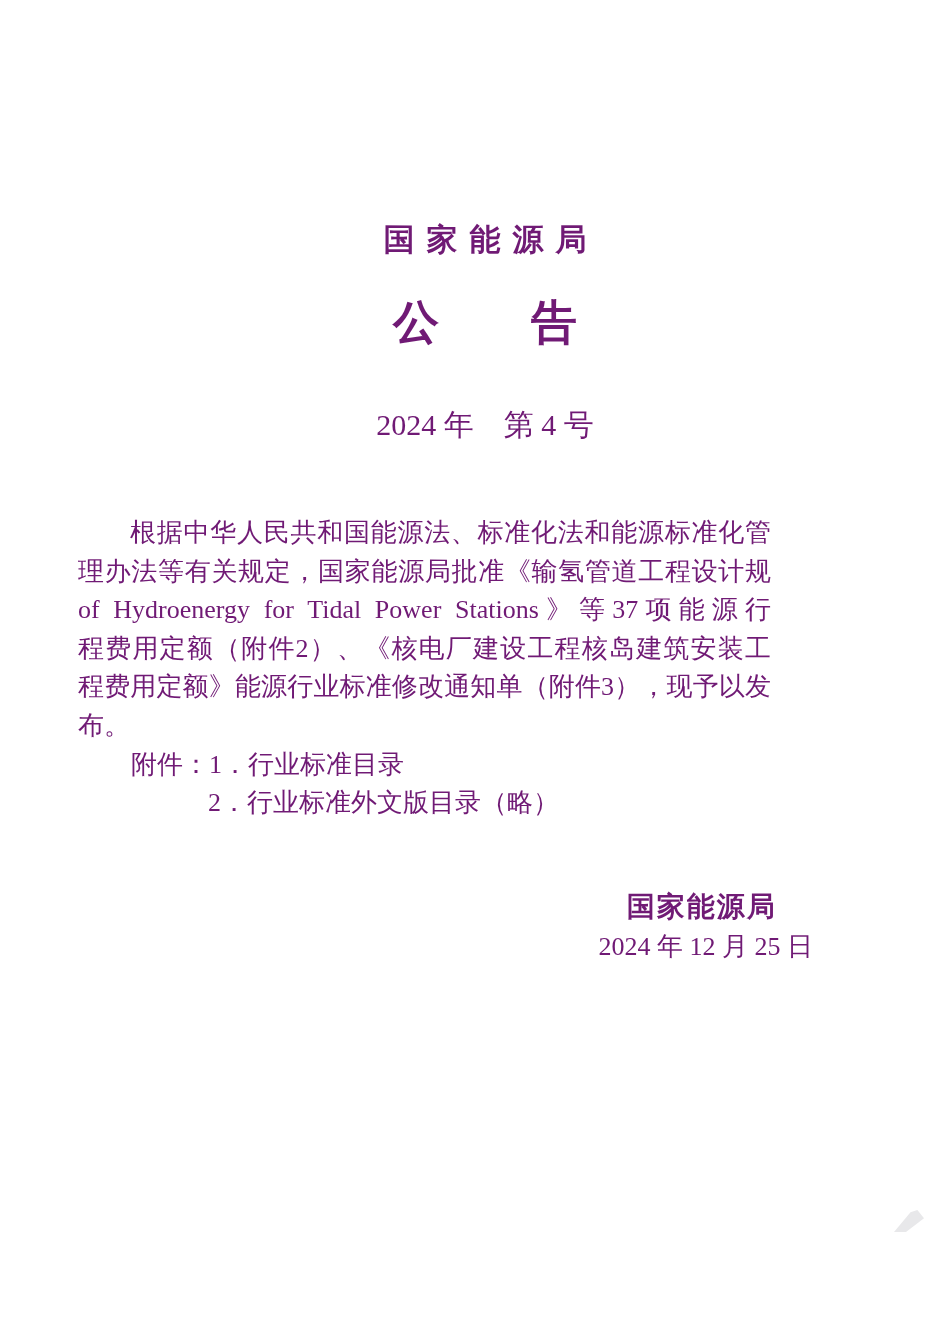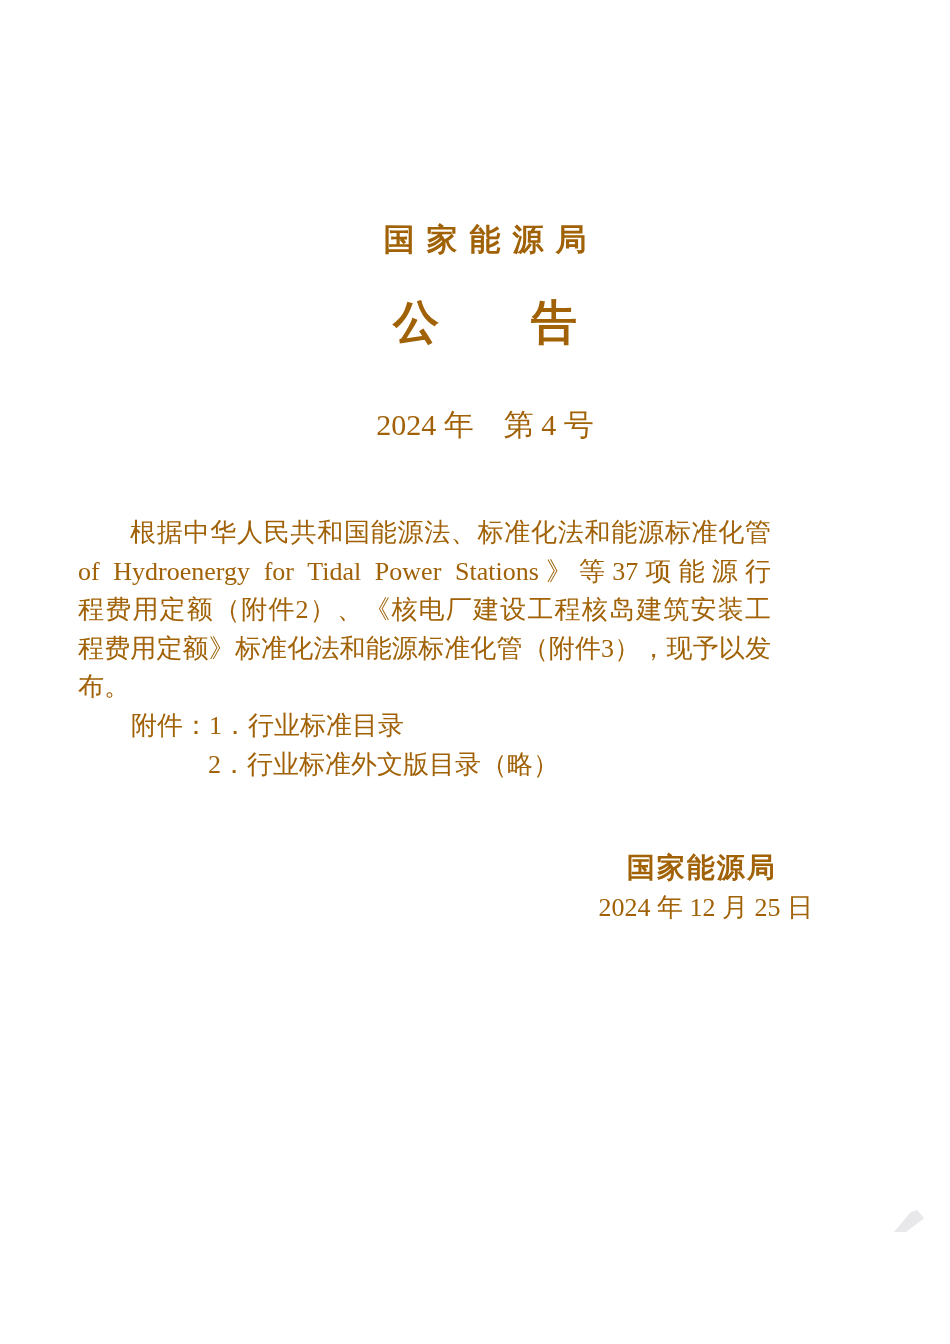--- a/index.html
+++ b/index.html
@@ -6,21 +6,21 @@
     margin: 0;
     padding: 0;
     background: #ffffff;
   }
   .page {
     position: relative;
     width: 950px;
     height: 1244px;
     background: #ffffff;
     overflow: hidden;
-    color: #a16207;
+    color: #701a75;
     font-family: "Liberation Serif", "DejaVu Serif", serif;
   }
   .doc-header {
     text-align: center;
     transform: translateX(10px);
   }
   .agency-title {
     padding-top: 222px;
     font-family: "Liberation Sans", "DejaVu Sans", sans-serif;
     font-weight: 600;
@@ -104,23 +104,24 @@
 <div class="page">
 
   <div class="doc-header">
     <div class="agency-title">国家能源局</div>
     <div class="announcement-title">公　　告</div>
     <div class="doc-number">2024 年　第 4 号</div>
   </div>
 
   <div class="body-block">
     <div class="b-line jline indent-first">根据中华人民共和国能源法、标准化法和能源标准化管</div>
+    <div class="b-line jline">理办法等有关规定，国家能源局批准《输氢管道工程设计规</div>
     <div class="b-line jline">of Hydroenergy for Tidal Power Stations》等37项能源行</div>
     <div class="b-line jline">程费用定额（附件2）、《核电厂建设工程核岛建筑安装工</div>
-    <div class="b-line jline">程费用定额》标准化法和能源标准化管（附件3），现予以发</div>
+    <div class="b-line jline">程费用定额》能源行业标准修改通知单（附件3），现予以发</div>
     <div class="b-line plain-line">布。</div>
 
     <div class="b-line attach-line-1"><span>附件：</span><span>1．行业标准目录</span></div>
     <div class="b-line attach-line-2"><span>2．行业标准外文版目录（略）</span></div>
   </div>
 
   <div class="signature-block">
     <div class="signature-issuer">国家能源局</div>
     <div class="signature-date">2024 年 12 月 25 日</div>
   </div>

